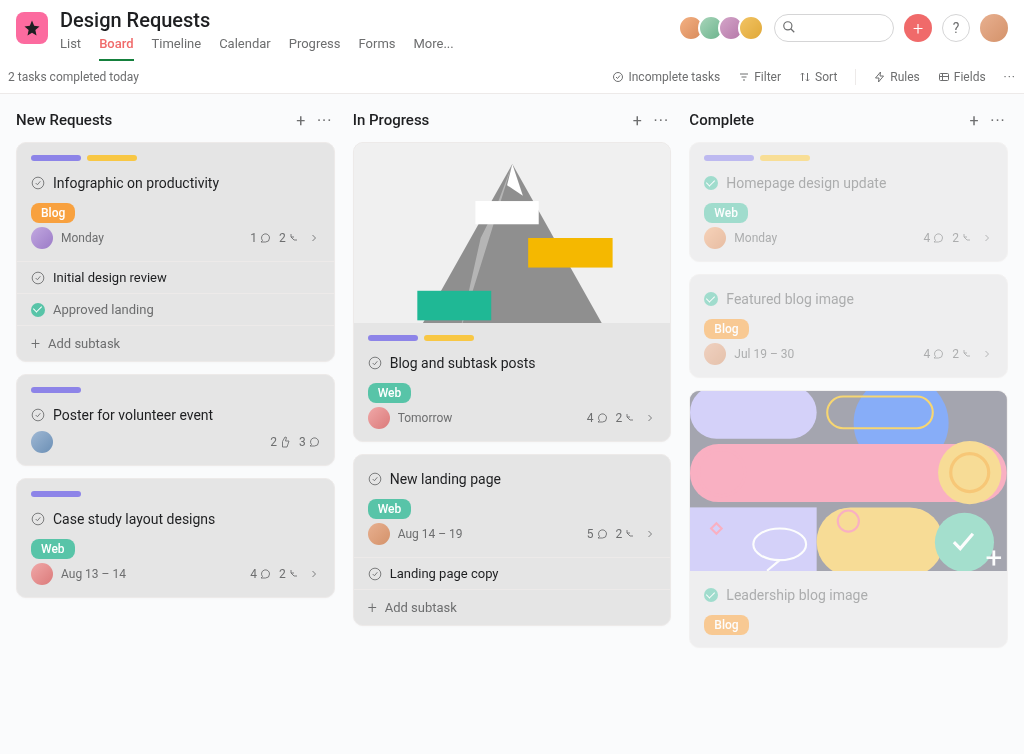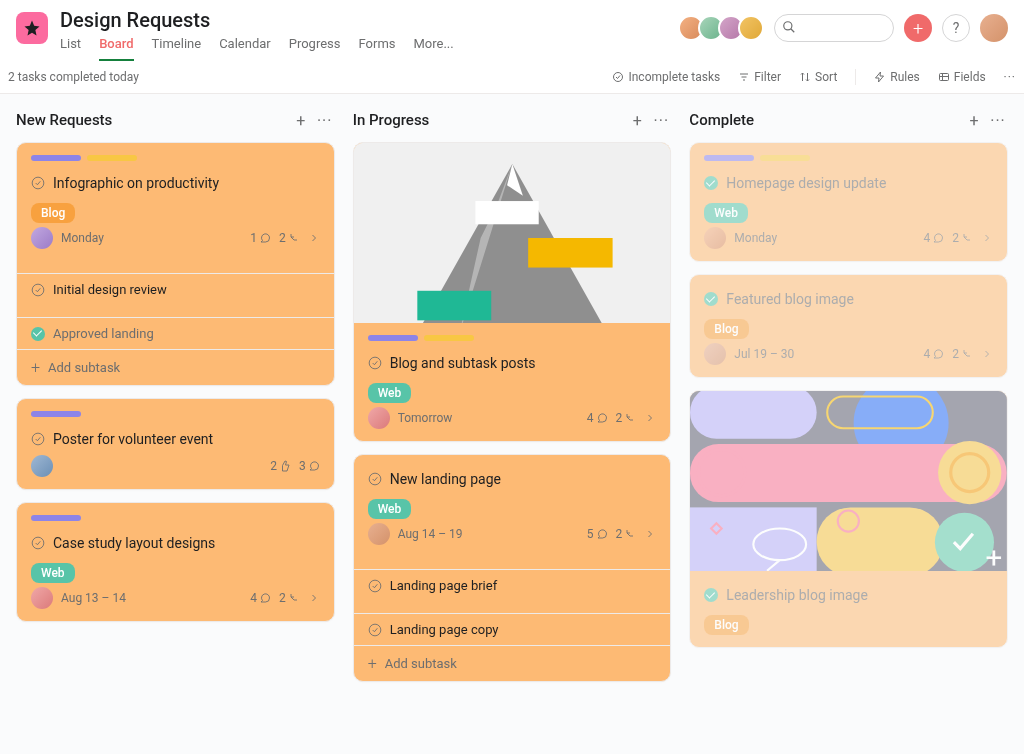--- a/index.html
+++ b/index.html
@@ -27,28 +27,28 @@
 .subbar .status { flex: 1; }
 .subbar .tools { display: flex; gap: 18px; align-items: center; }
 .subbar .tool { display: flex; align-items: center; gap: 4px; cursor: pointer; }
 .subbar svg { width: 12px; height: 12px; stroke: #6d6e6f; fill: none; stroke-width: 2; }
 .subbar .divider { width: 1px; height: 16px; background: #edeae9; }
 .board { display: flex; gap: 18px; padding: 16px; background: #fafbfc; height: calc(100% - 92px); overflow: hidden; }
 .column { flex: 1; min-width: 0; }
 .col-head { display: flex; align-items: center; margin-bottom: 12px; }
 .col-title { font-size: 15px; font-weight: 500; flex: 1; }
 .col-head .act { width: 20px; height: 20px; display: flex; align-items: center; justify-content: center; color: #6d6e6f; cursor: pointer; margin-left: 4px; }
-.card { background: #fdba74; border: 1px solid #edeae9; border-radius: 10px; margin-bottom: 12px; overflow: hidden; box-shadow: 0 1px 2px rgba(0,0,0,0.02); }
+.card { background: #e5e5e5; border: 1px solid #edeae9; border-radius: 10px; margin-bottom: 12px; overflow: hidden; box-shadow: 0 1px 2px rgba(0,0,0,0.02); }
 .card-body { padding: 12px 14px; }
 .bars { display: flex; gap: 6px; margin-bottom: 10px; }
 .bar { height: 6px; border-radius: 3px; }
 .bar.purple { background: #8d84e8; width: 50px; }
 .bar.yellow { background: #f8c744; width: 50px; }
 .task-row { display: flex; align-items: center; gap: 8px; font-size: 14px; padding: 4px 0; }
-.task-row.sub-list { padding: 8px 14px; border-top: 1px solid #edeae9; margin-top: 12px;}
+.task-row.sub-list { padding: 8px 14px; border-top: 1px solid #edeae9;}
 .check { width: 14px; height: 14px; flex-shrink: 0; }
 .check.open svg { stroke: #6d6e6f; fill: none; stroke-width: 1.5; }
 .check.done { width: 14px; height: 14px; background: #58c4a8; border-radius: 50%; position: relative; }
 .check.done::after { content: ""; position: absolute; left: 3.5px; top: 1.5px; width: 4px; height: 7px; border: solid #fff; border-width: 0 1.8px 1.8px 0; transform: rotate(45deg); }
 .tag { display: inline-block; padding: 3px 10px; border-radius: 8px; font-size: 12px; font-weight: 500; margin-top: 8px; }
 .tag.blog { background: #f8a13f; color: #fff; }
 .tag.web { background: #58c4a8; color: #fff; }
 .card-foot { display: flex; align-items: center; gap: 8px; margin-top: 4px; font-size: 12px; color: #6d6e6f; }
 .card-foot .sm-av { width: 22px; height: 22px; border-radius: 50%; }
 .card-foot .due { flex: 1; }
@@ -368,27 +368,20 @@
                 <path d="M9 6l6 6-6 6"></path>
               </svg>
           </div>
         </div>
       </div>
       <div class="task-row sub-list">
         <span class="check open"><svg viewBox="0 0 24 24">
               <circle cx="12" cy="12" r="10"></circle>
               <path d="M8 12l3 3 5-6"></path>
             </svg></span>
-        <span>Landing page brief</span>
-      </div>
-      <div class="task-row sub-list">
-        <span class="check open"><svg viewBox="0 0 24 24">
-              <circle cx="12" cy="12" r="10"></circle>
-              <path d="M8 12l3 3 5-6"></path>
-            </svg></span>
         <span>Landing page copy</span>
       </div>
       <div class="add-sub">
           <span class="pl">+</span>
           <span>Add subtask</span>
         </div>
     </div>
   </div>
 
   <div class="column">

